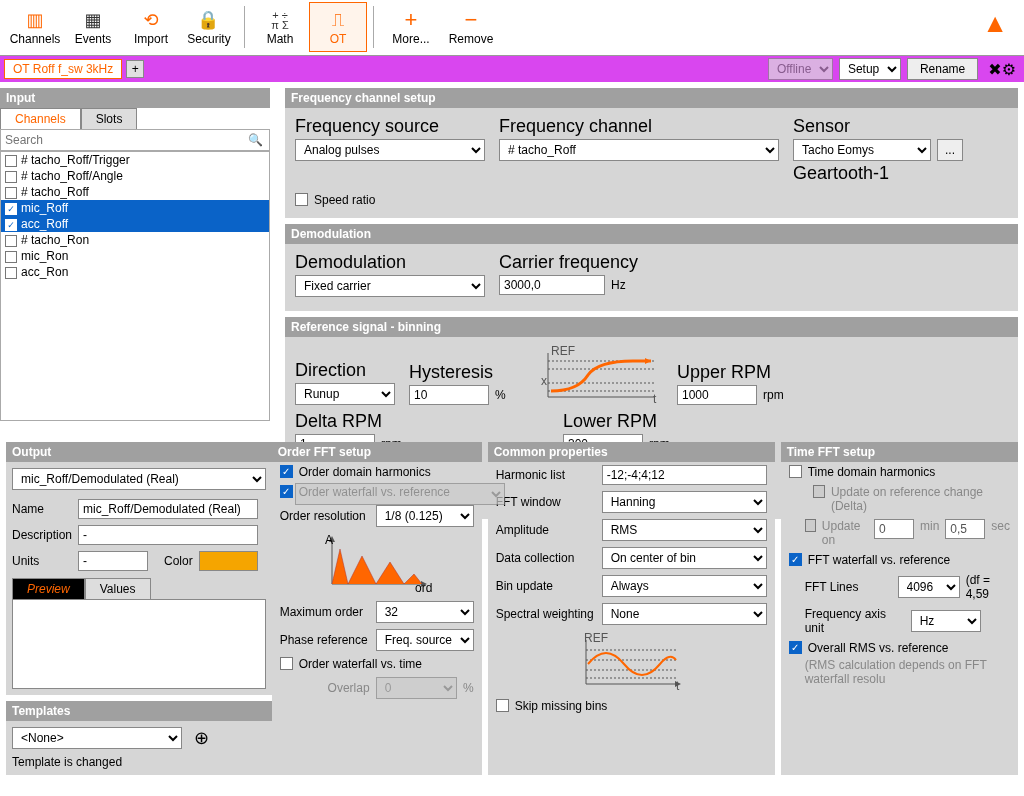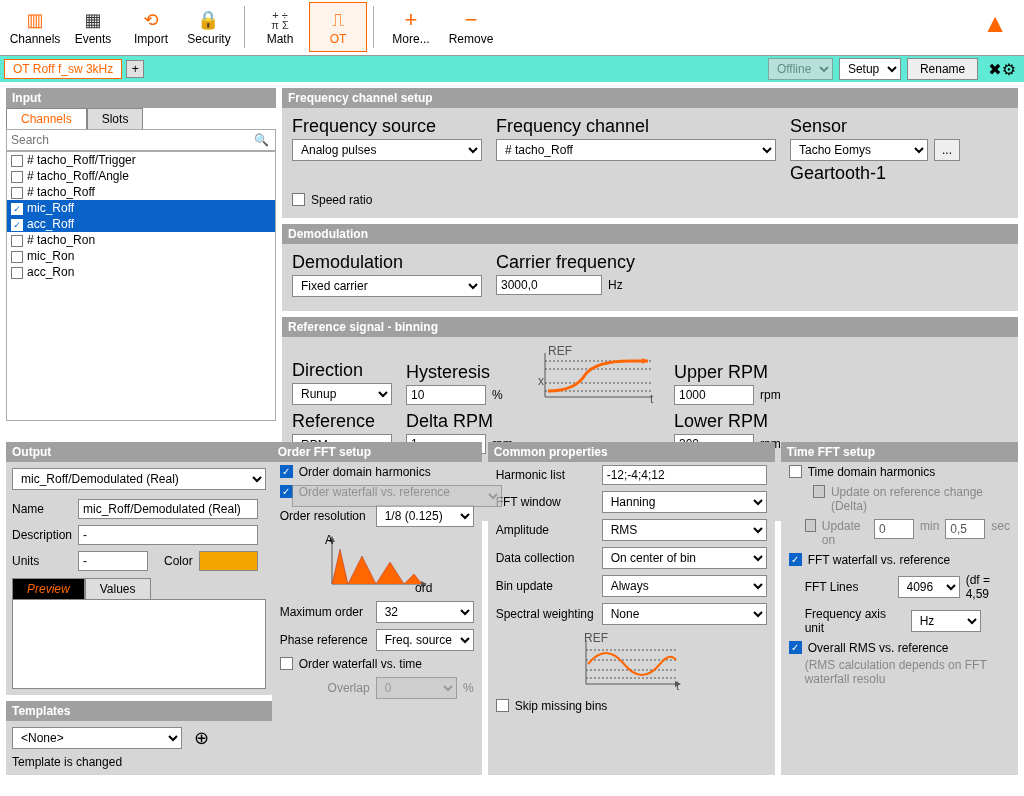--- a/index.html
+++ b/index.html
@@ -6,29 +6,29 @@
   body { background: #fff; width: 1024px; height: 796px; overflow: hidden; }
   .toolbar { display: flex; align-items: flex-start; border-bottom: 1px solid #999; height: 56px; padding: 2px 6px; }
   .tool-btn { display: flex; flex-direction: column; align-items: center; justify-content: center; width: 58px; height: 50px; cursor: pointer; border: 1px solid transparent; }
   .tool-btn.active { border:1px solid #f60; background: #fff4eb; }
   .tool-btn.more { width: 62px; }
   .tool-btn .ico { font-size: 18px; height: 24px; display: flex; align-items: center; color: #333; }
   .tool-btn.active .ico, .tool-btn.active .lbl { color: #f60; }
   .tool-btn .lbl { font-size: 12px; }
   .tool-sep { width:1px; margin:4px 6px; height:42px; background:#aaa; }
   .logo { margin-left:auto; font-size: 26px; color: #f60; padding: 6px 10px; }
-  .tabbar { display:flex; align-items:center; height: 26px; background: #5eead4; padding: 0 4px; gap:4px; }
+  .tabbar { display:flex; align-items:center; height: 26px; background: #d946ef; padding: 0 4px; gap:4px; }
   .doc-tab { background:#fff; border:1px solid #f60; color:#f60; padding:2px 8px; font-size:12px; }
   .doc-add { width:18px; height:18px; border:1px solid #888; background:#e0e0e0; display:flex; align-items:center; justify-content:center; cursor:pointer; }
   .tabbar-right { margin-left:auto; display:flex; gap:6px; align-items:center; }
   select, input[type=text] { border:1px solid #888; background:#fff; height:20px; padding: 1px 4px; font-size:12px; }
   select { height:22px; }
   .btn { border:1px solid #888; background:#eee; height:22px; padding:0 12px; cursor:pointer; }
   .section-title { background:#a0a0a0; color:#fff; font-weight:bold; padding:3px 6px; }
-  .main { display:flex; padding:6px 6px 2px 6px; gap:6px; height:360px; }
+  .main { display:flex; padding:6px 6px 2px 0; gap:15px; height:360px; }
   .col-left { width:270px; display:flex; flex-direction:column; gap:0; }
   .col-main { flex:1; display:flex; flex-direction:column; gap:6px; }
   .lr-tabs { display:flex; }
   .lr-tab { border:1px solid #888; background:#ddd; padding:3px 14px; cursor:pointer; border-bottom:none; }
   .lr-tab.active { background:#fff; color:#f60; }
   .search-row { display:flex; border:1px solid #aaa; background:#fff; align-items:center; }
   .search-row input { border:none; flex:1; }
   .chan-list { border:1px solid #aaa; background:#fff; height:270px; overflow:auto; }
   .chan-item { display:flex; align-items:flex-end; padding:1px 4px; gap:4px; cursor:pointer; }
   .chan-item.selected { background:#0a63c8; color:#fff; }
@@ -244,24 +244,20 @@
           </div>
           <div class="field" style="width:120px">
             <span class="lab">Upper RPM</span>
             <div class="inline">
                 <input type="text" style="width: 80px;" value="1000">
                 <span class="unit">rpm</span>
               </div>
           </div>
         </div>
         <div class="field-row">
-          <div class="field" style="width:100px">
-            <span class="lab">Reference</span>
-            <select><option>RPM</option></select>
-          </div>
           <div class="field" style="width:110px">
             <span class="lab">Delta RPM</span>
             <div class="inline">
                 <input type="text" style="width: 80px;" value="1">
                 <span class="unit">rpm</span>
               </div>
           </div>
           <div style="width:130px"></div>
           <div class="field" style="width:120px">
             <span class="lab">Lower RPM</span>

